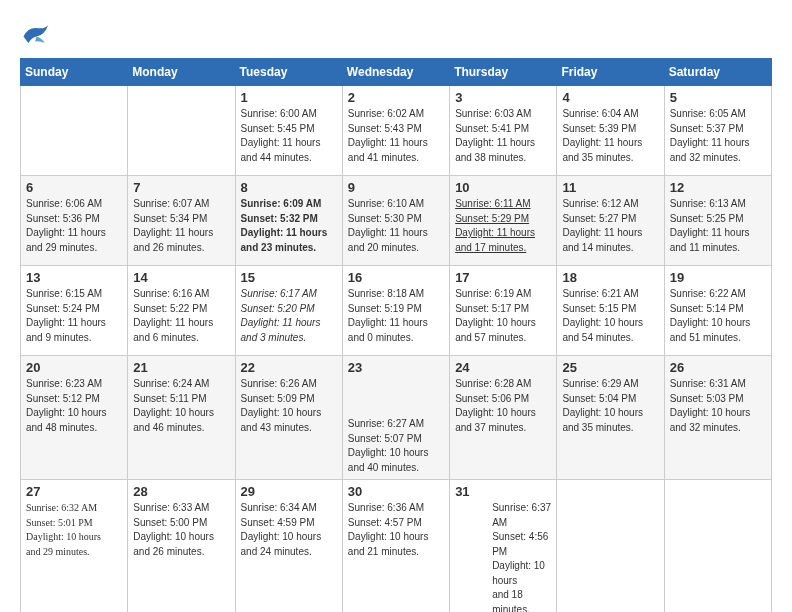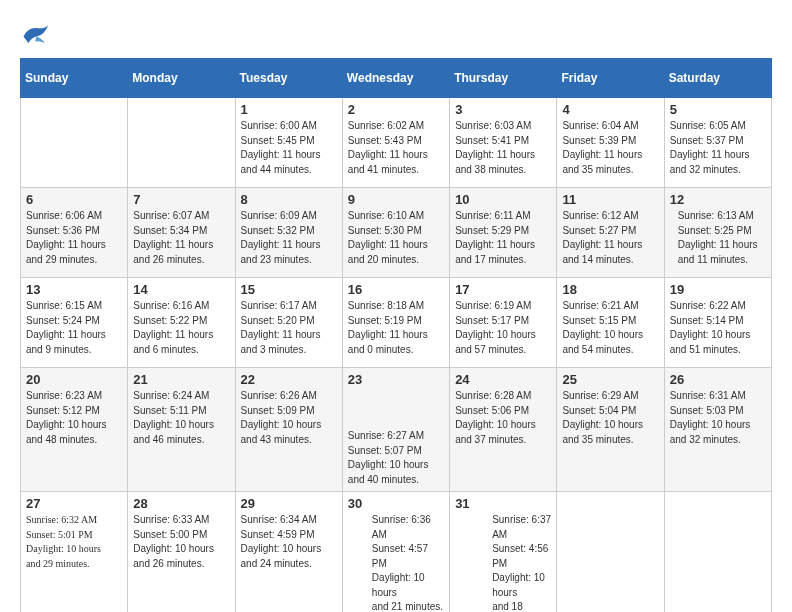--- a/index.html
+++ b/index.html
@@ -49,21 +49,21 @@
     table {
       width: 100%;
       border-collapse: collapse;
       table-layout: fixed;
     }
     thead tr th {
       background: #2e6db4;
       color: #fff;
       font-size: 12px;
       font-weight: bold;
-      padding: 12px 4px;
+      padding: 6px 4px;
       text-align: left;
       border: 1px solid #2e6db4;
     }
     tbody tr td {
       border: 1px solid #ccc;
       vertical-align: top;
       padding: 4px 5px;
       font-size: 10px;
       color: #333;
       height: 90px;
@@ -168,49 +168,49 @@
         </td>
         <td>
           <div class="day-num">7</div>
           <div class="day-info" style="white-space: pre-line;">Sunrise: 6:07 AM
 Sunset: 5:34 PM
 Daylight: 11 hours
 and 26 minutes.</div>
         </td>
         <td>
           <div class="day-num">8</div>
-          <div class="day-info" style="white-space: pre-line;">Sunrise: 6:09 AM
+          <div class="day-info" style="white-space: pre-line; font-weight: bold;">Sunrise: 6:09 AM
 Sunset: 5:32 PM
 Daylight: 11 hours
 and 23 minutes.</div>
         </td>
         <td>
           <div class="day-num">9</div>
           <div class="day-info" style="white-space: pre-line;">Sunrise: 6:10 AM
 Sunset: 5:30 PM
 Daylight: 11 hours
 and 20 minutes.</div>
         </td>
         <td>
           <div class="day-num">10</div>
-          <div class="day-info" style="white-space: pre-line;">Sunrise: 6:11 AM
+          <div class="day-info" style="white-space: pre-line; text-decoration: underline;">Sunrise: 6:11 AM
 Sunset: 5:29 PM
 Daylight: 11 hours
 and 17 minutes.</div>
         </td>
         <td>
           <div class="day-num">11</div>
           <div class="day-info" style="white-space: pre-line;">Sunrise: 6:12 AM
 Sunset: 5:27 PM
 Daylight: 11 hours
 and 14 minutes.</div>
         </td>
         <td>
           <div class="day-num">12</div>
-          <div class="day-info" style="white-space: pre-line; margin-left: 8px;">Sunrise: 6:13 AM
+          <div class="day-info" style="white-space: pre-line;">Sunrise: 6:13 AM
 Sunset: 5:25 PM
 Daylight: 11 hours
 and 11 minutes.</div>
         </td>
       </tr>
       <tr>
         <td>
           <div class="day-num">13</div>
           <div class="day-info" style="white-space: pre-line;">Sunrise: 6:15 AM
 Sunset: 5:24 PM
@@ -219,21 +219,21 @@
         </td>
         <td>
           <div class="day-num">14</div>
           <div class="day-info" style="white-space: pre-line;">Sunrise: 6:16 AM
 Sunset: 5:22 PM
 Daylight: 11 hours
 and 6 minutes.</div>
         </td>
         <td>
           <div class="day-num">15</div>
-          <div class="day-info" style="white-space: pre-line;">Sunrise: 6:17 AM
+          <div class="day-info" style="white-space: pre-line; font-style: italic;">Sunrise: 6:17 AM
 Sunset: 5:20 PM
 Daylight: 11 hours
 and 3 minutes.</div>
         </td>
         <td>
           <div class="day-num">16</div>
           <div class="day-info" style="white-space: pre-line;">Sunrise: 8:18 AM
 Sunset: 5:19 PM
 Daylight: 11 hours
 and 0 minutes.</div>
@@ -328,21 +328,21 @@
         </td>
         <td>
           <div class="day-num">29</div>
           <div class="day-info" style="white-space: pre-line;">Sunrise: 6:34 AM
 Sunset: 4:59 PM
 Daylight: 10 hours
 and 24 minutes.</div>
         </td>
         <td>
           <div class="day-num">30</div>
-          <div class="day-info" style="white-space: pre-line; margin-left: 24px;">Sunrise: 6:36 AM
+          <div class="day-info" style="white-space: pre-line;">Sunrise: 6:36 AM
 Sunset: 4:57 PM
 Daylight: 10 hours
 and 21 minutes.</div>
         </td>
         <td>
           <div class="day-num">31</div>
           <div class="day-info" style="white-space: pre-line; margin-left: 37px;">Sunrise: 6:37 AM
 Sunset: 4:56 PM
 Daylight: 10 hours
 and 18 minutes.</div>

